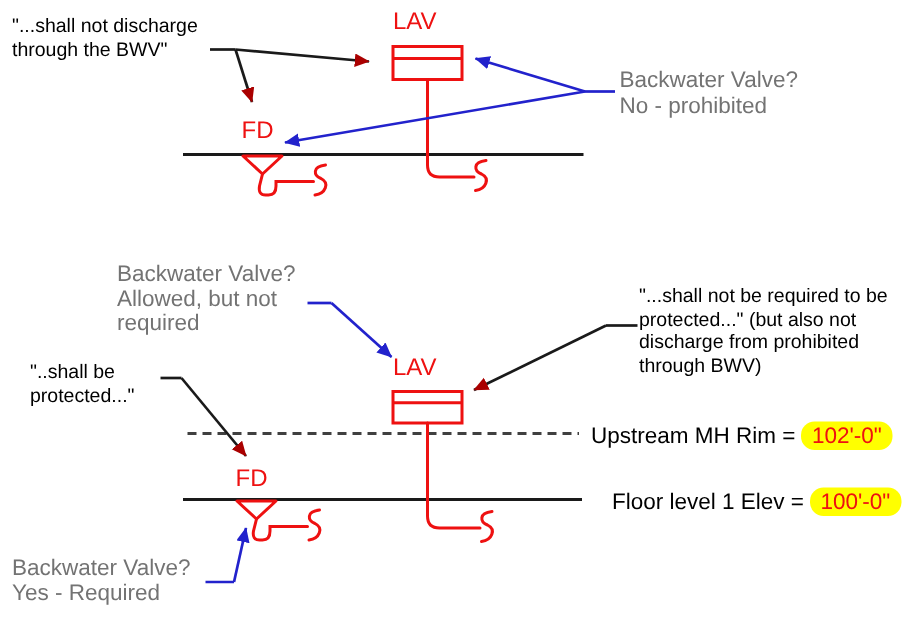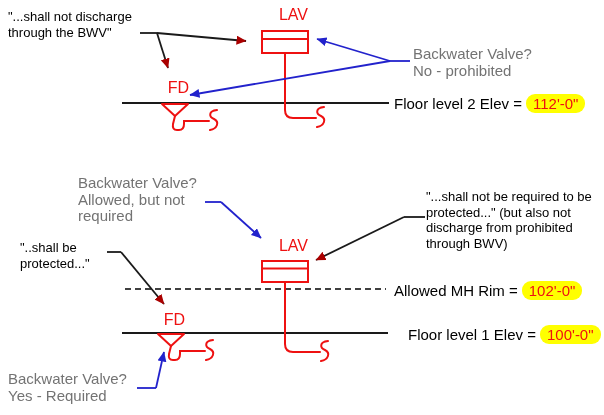--- a/index.html
+++ b/index.html
@@ -4,21 +4,21 @@
 <style>
   html,body{margin:0;padding:0;background:#fff;}
   .canvas{
     position:relative;width:604px;height:415px;background:#ffffff;overflow:hidden;
     font-family:"Liberation Sans",sans-serif;
   }
   .canvas svg{position:absolute;left:0;top:0;}
   .txt{position:absolute;}
   .quote{font-size:13px;line-height:15.5px;color:#000;}
   .note{font-size:15px;line-height:16.5px;color:#737373;white-space:pre-line;}
-  .fixture{font-size:16px;color:#ee1111;text-align:right;}
+  .fixture{font-size:16px;color:#ee1111;text-align:left;}
   .elev{font-size:15px;line-height:19px;color:#000;white-space:nowrap;}
   .pill{
     display:inline-block;background:#ffff00;color:#ee1111;
     border-radius:9px;padding:0 7px;margin-left:4px;
   }
   .it{}
 </style>
 </head>
 <body>
 
@@ -106,38 +106,35 @@
     <span>"...shall </span><span class="it">not</span><span> discharge through the BWV"</span>
   </div>
 
   <div class="txt fixture" style="left:262px;top:6px;width:46px;">LAV</div>
 
   <div class="txt fixture" style="left:161px;top:79px;width:28px;">FD</div>
 
   <div class="txt note" style="left:413px;top:46px;">Backwater Valve?
 No - prohibited</div>
 
-  <div class="txt elev" style="left:394px;top:94px;">
-    <span>Floor level 2 Elev =</span><span class="pill">112'-0"</span>
-  </div>
 
   <div class="txt note" style="left:78px;top:175px;">Backwater Valve?
 Allowed, but not
 required</div>
 
   <div class="txt quote" style="left:20px;top:240px;width:84px;">"..shall be protected..."</div>
 
   <div class="txt quote" style="left:426px;top:189px;width:178px;">
     <span>"...shall not be </span><span class="it">required</span><span> to be protected..." (but also not </span><span class="it">discharge</span><span> from prohibited through BWV)</span>
   </div>
 
   <div class="txt fixture" style="left:262px;top:237px;width:46px;">LAV</div>
 
   <div class="txt elev" style="left:394px;top:281px;">
-    <span>Allowed MH Rim =</span><span class="pill">102'-0"</span>
+    <span>Upstream MH Rim =</span><span class="pill">102'-0"</span>
   </div>
 
   <div class="txt fixture" style="left:157px;top:311px;width:28px;">FD</div>
 
   <div class="txt elev" style="left:408px;top:325px;">
     <span>Floor level 1 Elev =</span><span class="pill">100'-0"</span>
   </div>
 
   <div class="txt note" style="left:8px;top:371px;">Backwater Valve?
 Yes - Required</div>

